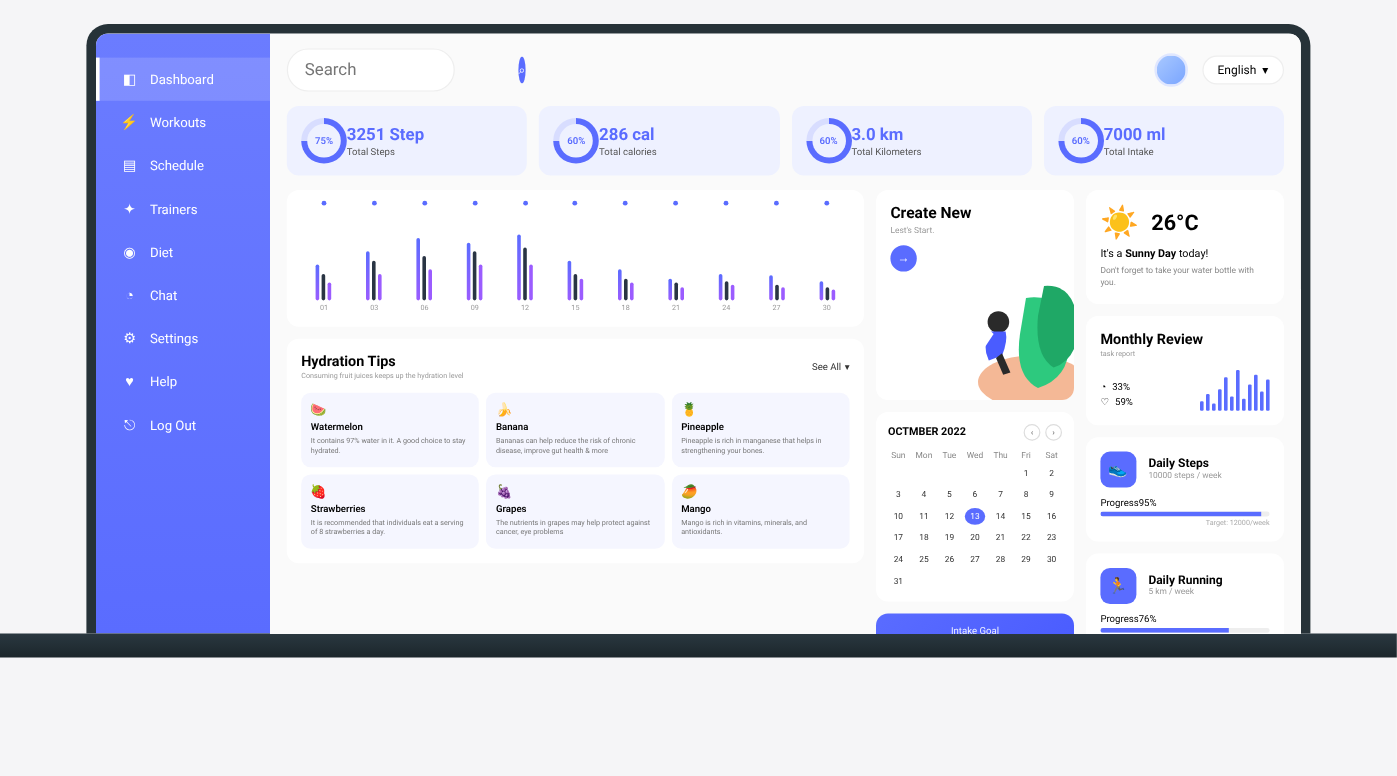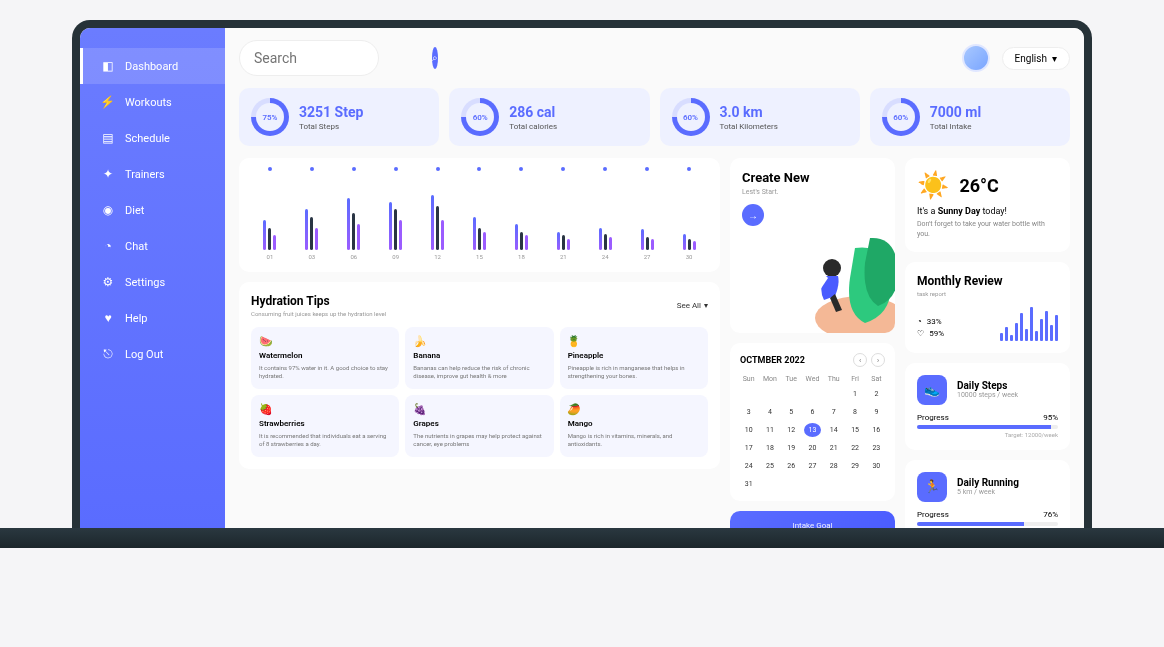--- a/index.html
+++ b/index.html
@@ -14,21 +14,21 @@
 .content{flex:1;display:flex;overflow:hidden}
 .main{flex:1;padding:12px 14px;overflow:auto;background:#fafafa}
 .topbar{display:flex;align-items:center;gap:12px;margin-bottom:12px}
 .search{flex:1;display:flex;align-items:center;background:#fff;border-radius:20px;padding:6px 6px 6px 14px;border:1px solid #eee;max-width:140px}
 .search input{border:none;outline:none;flex:1;font-size:14px;background:transparent}
 .search-btn{width:22px;height:22px;border-radius:50%;background:#5a6cff;display:flex;align-items:center;justify-content:center;color:#fff;font-size:10px}
 .spacer{flex:1}
 .avatar{width:28px;height:28px;border-radius:50%;background:linear-gradient(135deg,#a8c8ff,#7aa5ff);border:2px solid #e0e7ff}
 .lang{background:#fff;border:1px solid #eee;border-radius:14px;padding:5px 12px;font-size:10px;display:flex;align-items:center;gap:5px}
 .stat-row{display:flex;gap:10px;margin-bottom:12px}
-.stat{flex:1;background:#eef1ff;border-radius:10px;padding:10px 12px;display:flex;align-items:center;gap:10px}
+.stat{flex:1;background:#eef1ff;border-radius:10px;padding:10px 12px;display:flex;align-items:center;gap:0}
 .ring{width:38px;height:38px;border-radius:50%;position:relative;background:conic-gradient(#5a6cff 0 270deg,#d8ddff 270deg 360deg);display:flex;align-items:center;justify-content:center}
 .ring::before{content:"";position:absolute;inset:5px;background:#eef1ff;border-radius:50%}
 .ring span{position:relative;font-size:8px;font-weight:600;color:#5a6cff}
 .stat-val{font-size:14px;font-weight:700;color:#5a6cff}
 .stat-lbl{font-size:8px;color:#555;margin-top:2px}
 .cols{display:flex;gap:10px}
 .col-l{flex:1.35}
 .col-m{width:165px}
 .col-r{width:165px}
 .card{background:#fff;border-radius:10px;padding:12px;margin-bottom:10px}
@@ -76,21 +76,21 @@
 .w-sub{font-size:7px;color:#888;line-height:1.4}
 .mr-stats{display:flex;justify-content:space-between;align-items:flex-end;margin-top:8px}
 .mr-left{font-size:8px}
 .mr-left div{display:flex;align-items:center;gap:5px;margin:3px 0}
 .mr-chart{display:flex;align-items:flex-end;gap:2px;height:36px}
 .mr-bar{width:3px;background:#5a6cff;border-radius:1px}
 .goal{display:flex;gap:10px;align-items:center;margin-bottom:8px}
 .goal-ico{width:30px;height:30px;border-radius:8px;background:#5a6cff;color:#fff;display:flex;align-items:center;justify-content:center;font-size:13px}
 .goal-name{font-size:10px;font-weight:700}
 .goal-sub{font-size:7px;color:#999}
-.prog-row{display:flex;justify-content:space-between;font-size:8px;margin-bottom:3px}
+.prog-row{display:flex;font-size:8px;margin-bottom:3px}
 .prog-bar{height:4px;background:#eee;border-radius:2px;overflow:hidden;margin-bottom:2px}
 .prog-fill{height:100%;background:#5a6cff}
 .prog-tgt{font-size:6px;color:#aaa;text-align:right}
 </style>
 </head>
 <body>
 
 <div class="laptop">
 <div class="screen">
   <div class="sidebar">

